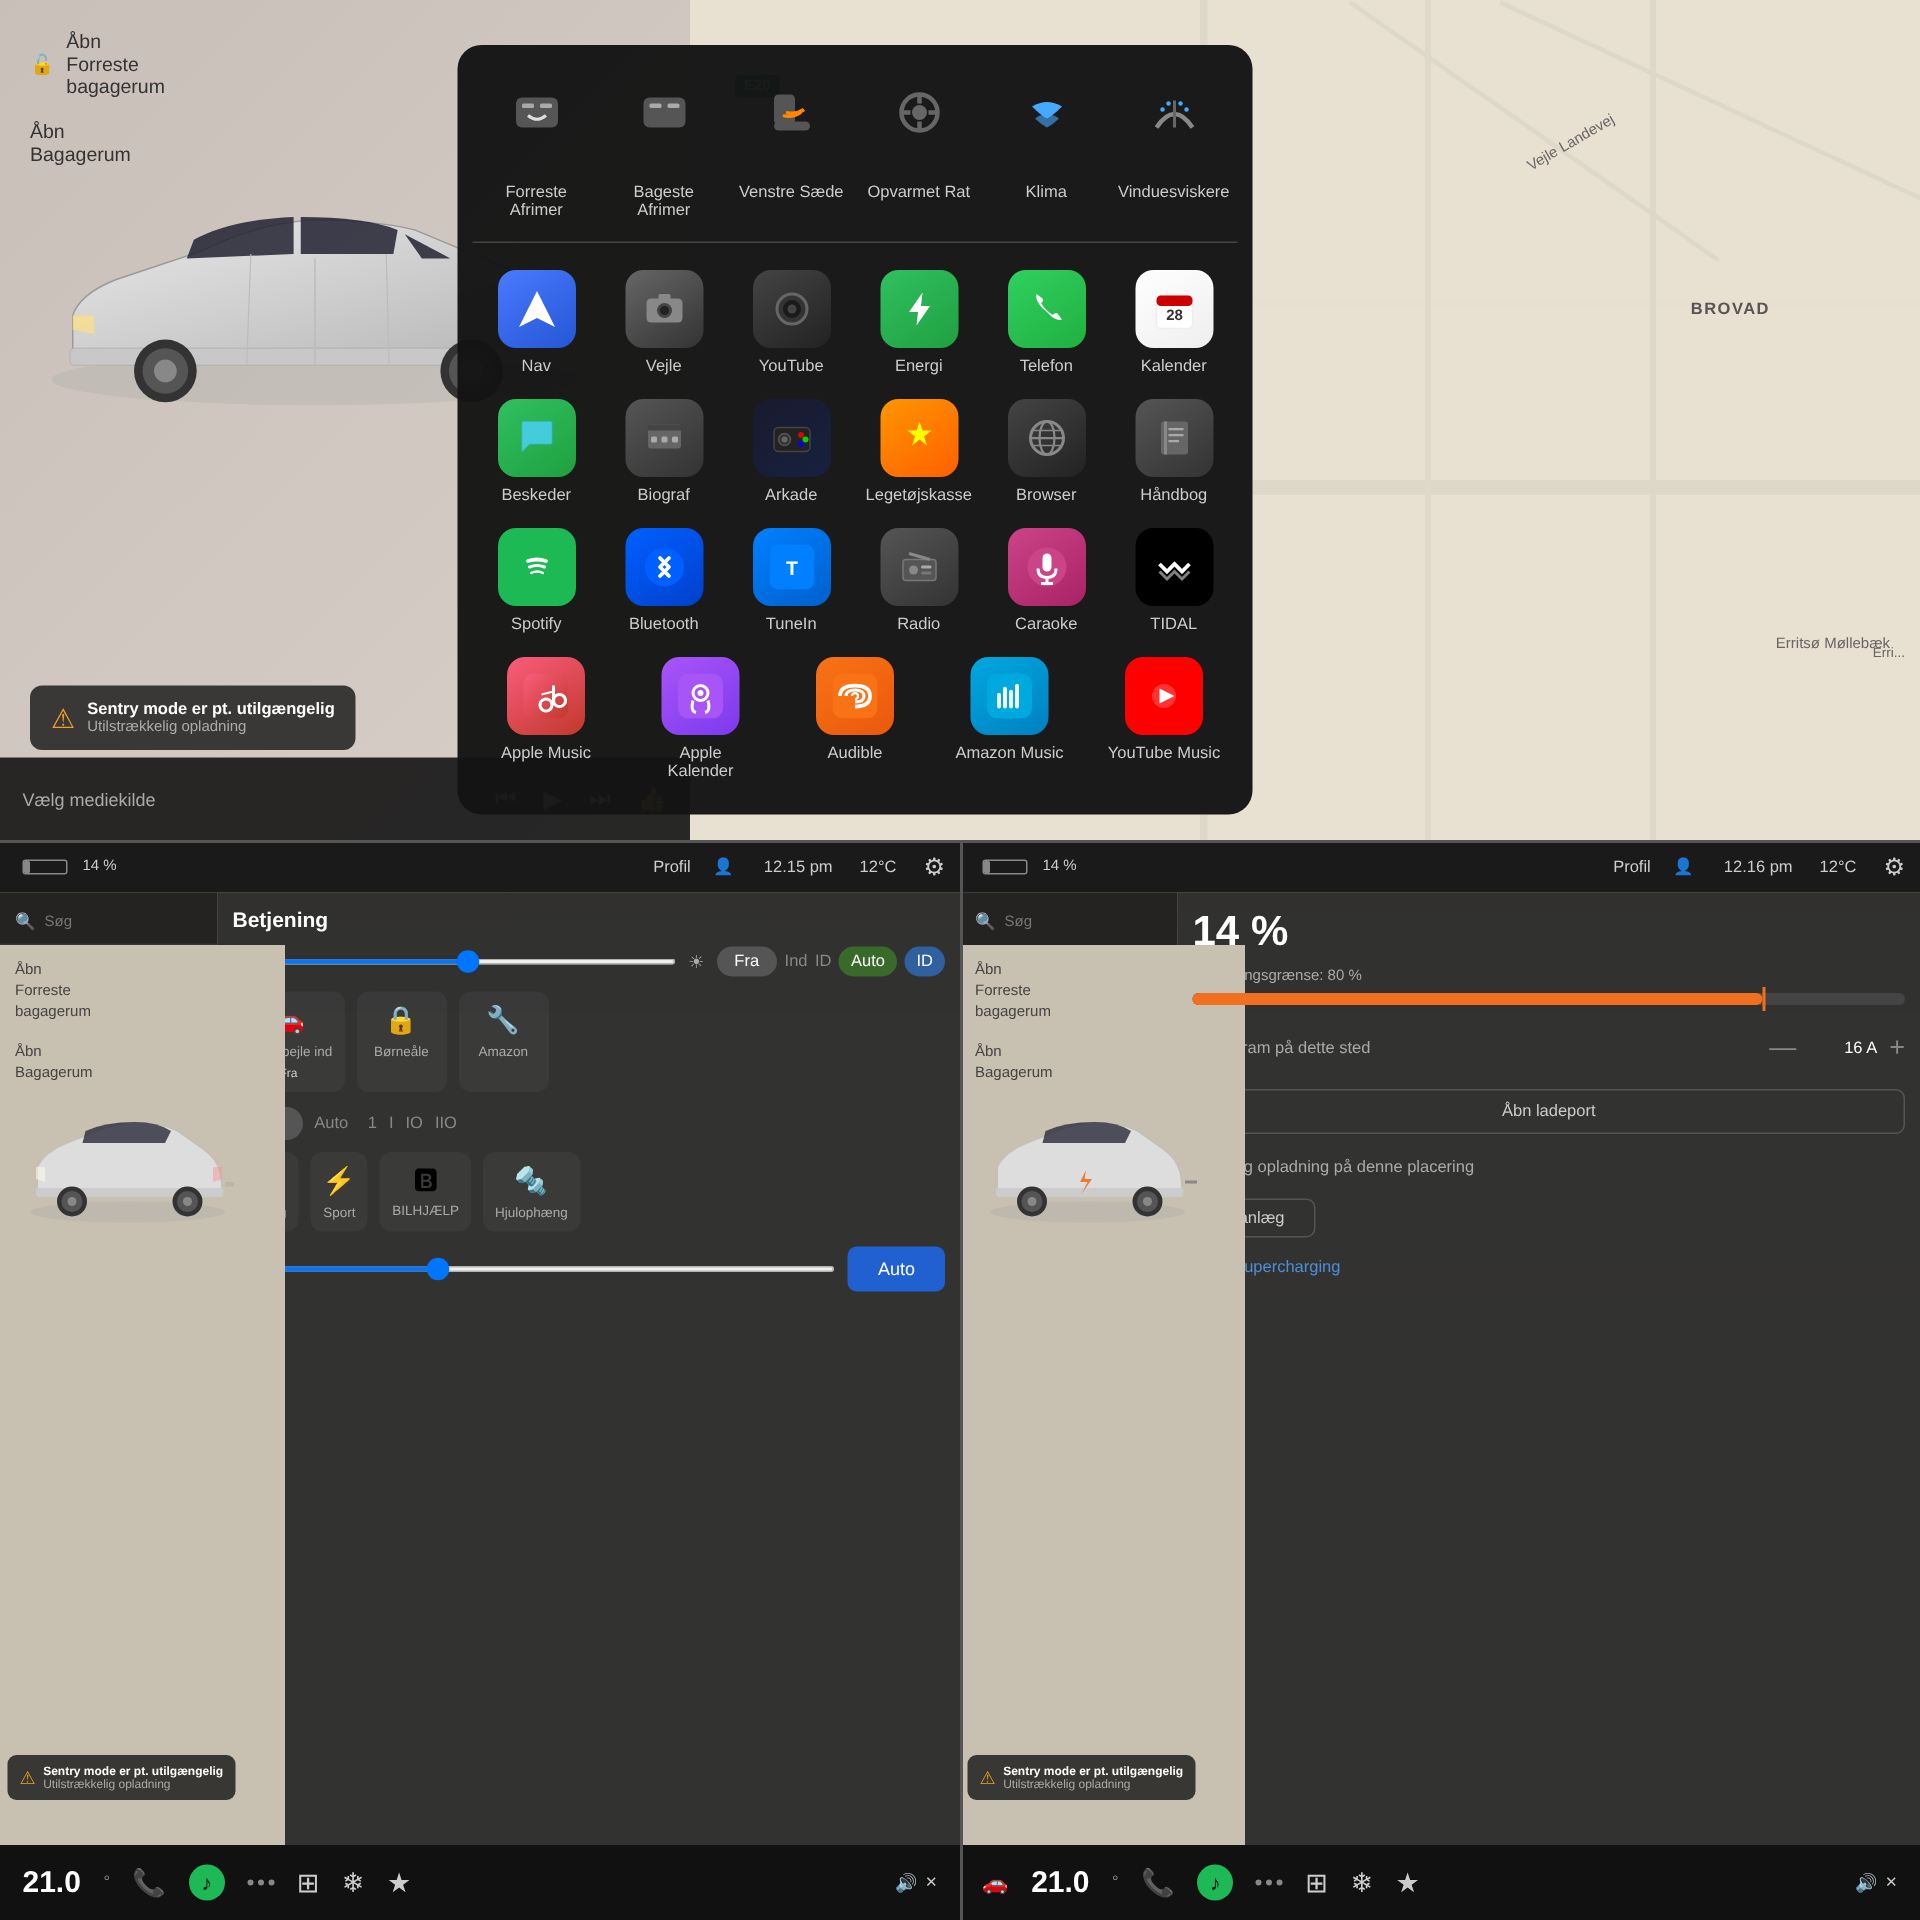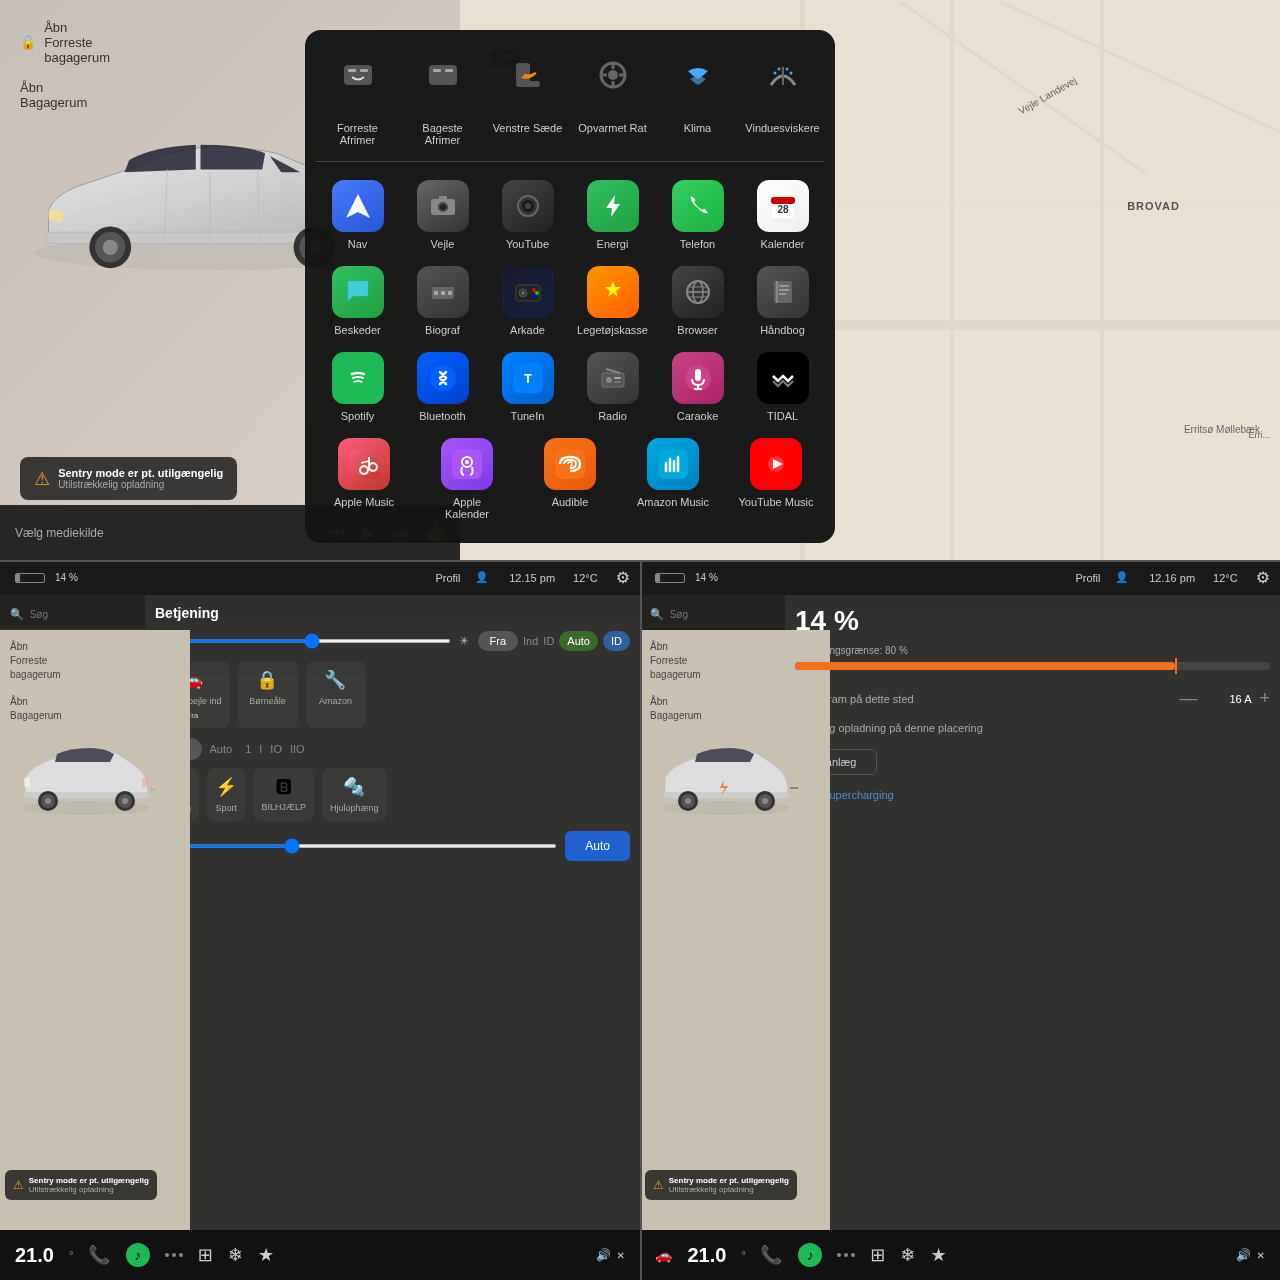--- a/index.html
+++ b/index.html
@@ -1425,20 +1425,23 @@
 
           <div class="settings-row">
             <span class="settings-row-label">Ladestram på dette sted</span>
             <div style="display:flex;align-items:center;gap:8px;">
               <span style="color:#888;font-size:18px;cursor:pointer;">—</span>
               <span class="settings-row-value">16 A</span>
               <span style="color:#888;font-size:18px;cursor:pointer;">+</span>
             </div>
           </div>
 
+          <div style="margin:10px 0;">
+            <button style="background:transparent;border:1px solid #555;color:#ccc;padding:8px 15px;border-radius:6px;font-size:11px;cursor:pointer;width:100%;">Åbn ladeport</button>
+          </div>
 
           <div class="settings-row">
             <span class="settings-row-label">Planlæg opladning på denne placering</span>
           </div>
           <div style="margin:8px 0;">
             <button style="background:transparent;border:1px solid #555;color:#ccc;padding:6px 20px;border-radius:6px;font-size:11px;cursor:pointer;">Planlæg</button>
           </div>
 
           <div style="margin-top:10px;">
             <span class="blue-link">Tip til supercharging</span>

